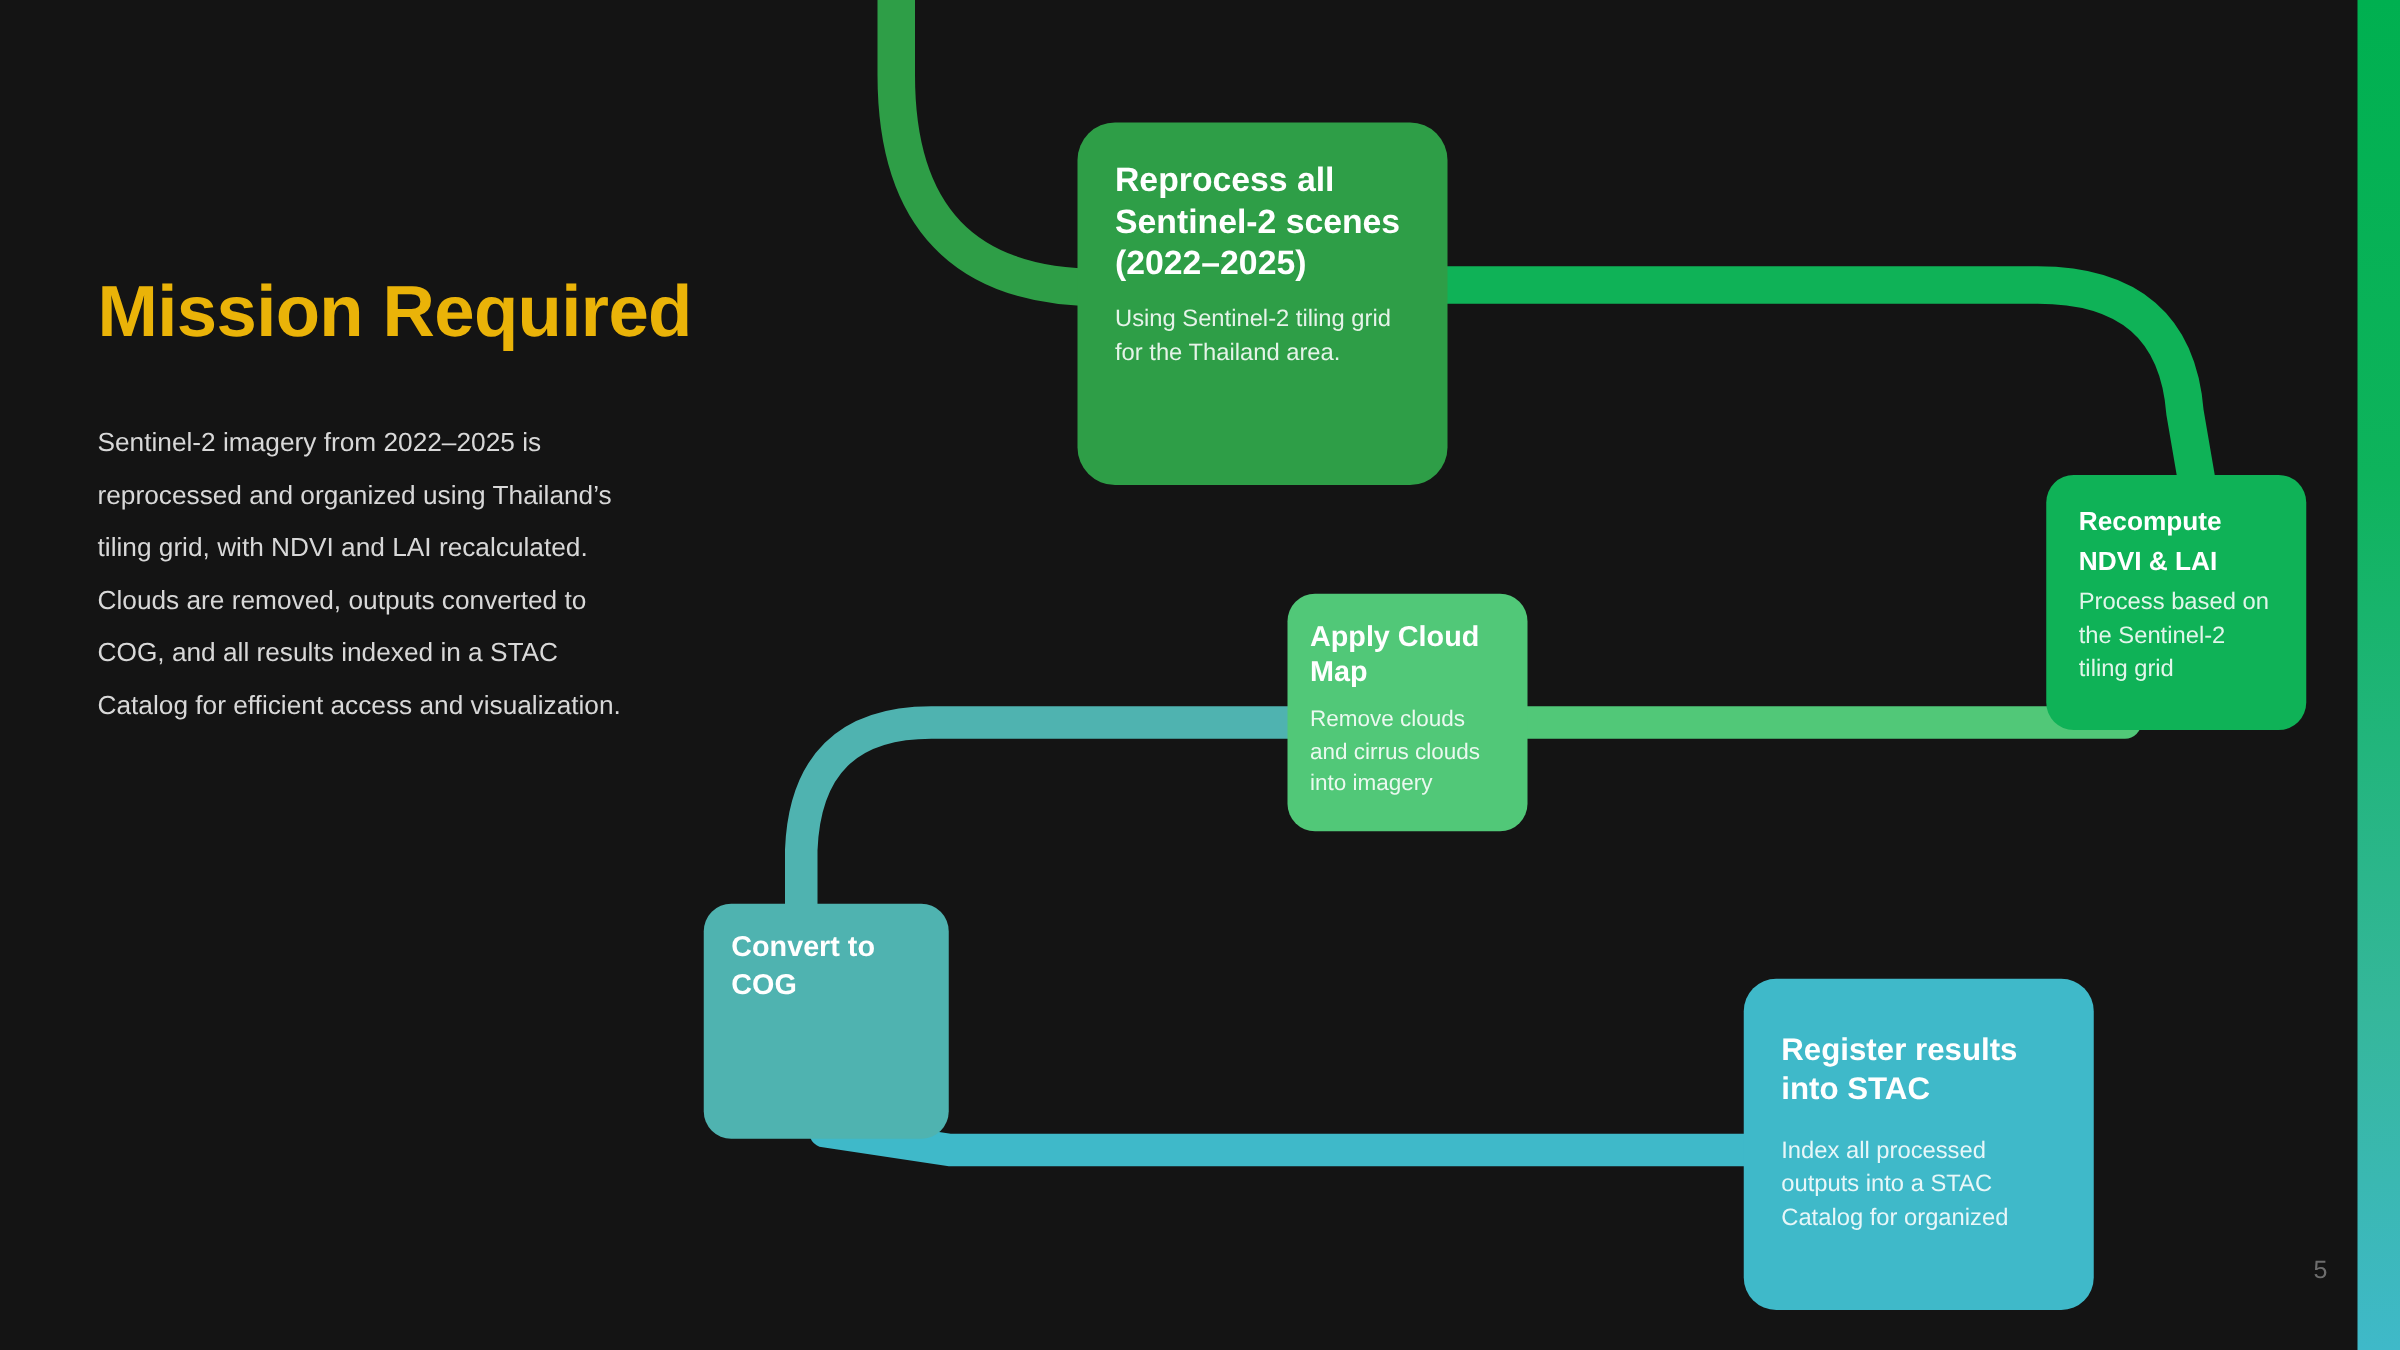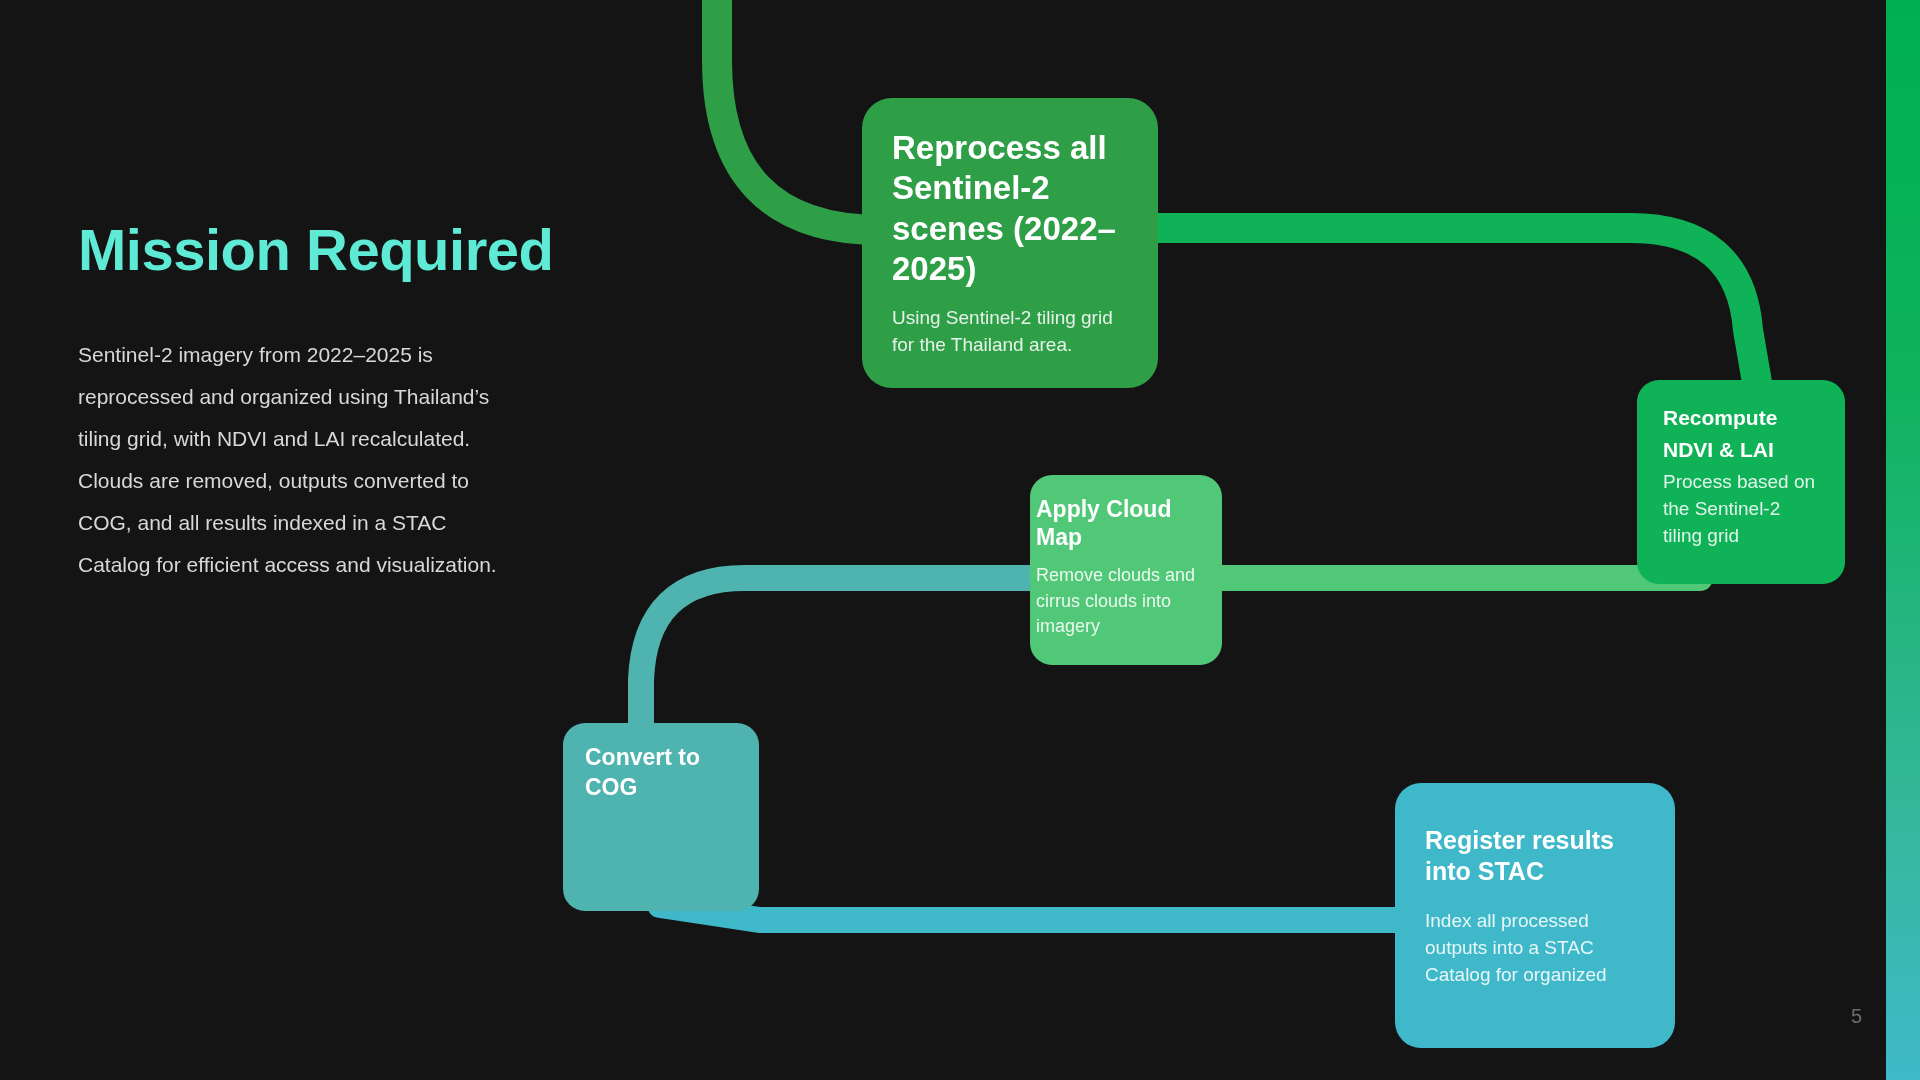--- a/index.html
+++ b/index.html
@@ -13,53 +13,53 @@
 
   
   .accent-bar{
     position:absolute; top:0; right:0; width:34px; height:1080px;
     background:linear-gradient(180deg,#00B050 0%,#0EB35C 35%,#35B79B 75%,#3FB9C9 100%);
   }
 
   
   .left-col{ position:absolute; left:78px; top:218px; width:560px; }
   .page-title{
-    font-size:58px; font-weight:700; color:#5eead4;
+    font-size:58px; font-weight:700; color:#eab308;
     letter-spacing:-0.5px; line-height:1.1;
   }
   .page-body{
     margin-top:52px; font-size:21px; color:#d8d8d8;
     line-height:2.0; font-weight:400; max-width:430px;
   }
 
   
   .connectors{ position:absolute; left:0; top:0; width:1920px; height:1080px; }
 
   
   .card{ position:absolute; border-radius:26px; padding:26px 28px; color:#fff; }
   .card .c-title{ font-weight:700; line-height:1.22; }
   .card .c-desc{ font-weight:400; line-height:1.42; color:rgba(255,255,255,.88); }
 
   #card-reprocess{
     left:862px; top:98px; width:296px; height:290px;
     background:#2E9E47; border-radius:30px; padding:30px 30px;
   }
-  #card-reprocess .c-title{ font-size:33px; }
+  #card-reprocess .c-title{ font-size:27px; }
   #card-reprocess .c-desc{ font-size:19px; margin-top:16px; }
 
   #card-recompute{
     left:1637px; top:380px; width:208px; height:204px;
     background:#0FB257; border-radius:22px; padding:22px 22px 33px 26px;
   }
   #card-recompute .c-title{ font-size:21px; line-height:1.5; }
   #card-recompute .c-desc{ font-size:19px; margin-top:4px; }
 
   #card-cloud{
     left:1030px; top:475px; width:192px; height:190px;
-    background:#51C878; border-radius:22px; padding:20px 6px;
+    background:#51C878; border-radius:22px; padding:20px 18px;
   }
   #card-cloud .c-title{ font-size:23px; }
   #card-cloud .c-desc{ font-size:18px; margin-top:12px; }
 
   #card-cog{
     left:563px; top:723px; width:196px; height:188px;
     background:#4FB3B0; border-radius:22px; padding:20px 22px;
   }
   #card-cog .c-title{ font-size:23px; line-height:1.3; }
   #card-cog .c-desc{ font-size:18px; margin-top:4px; }

